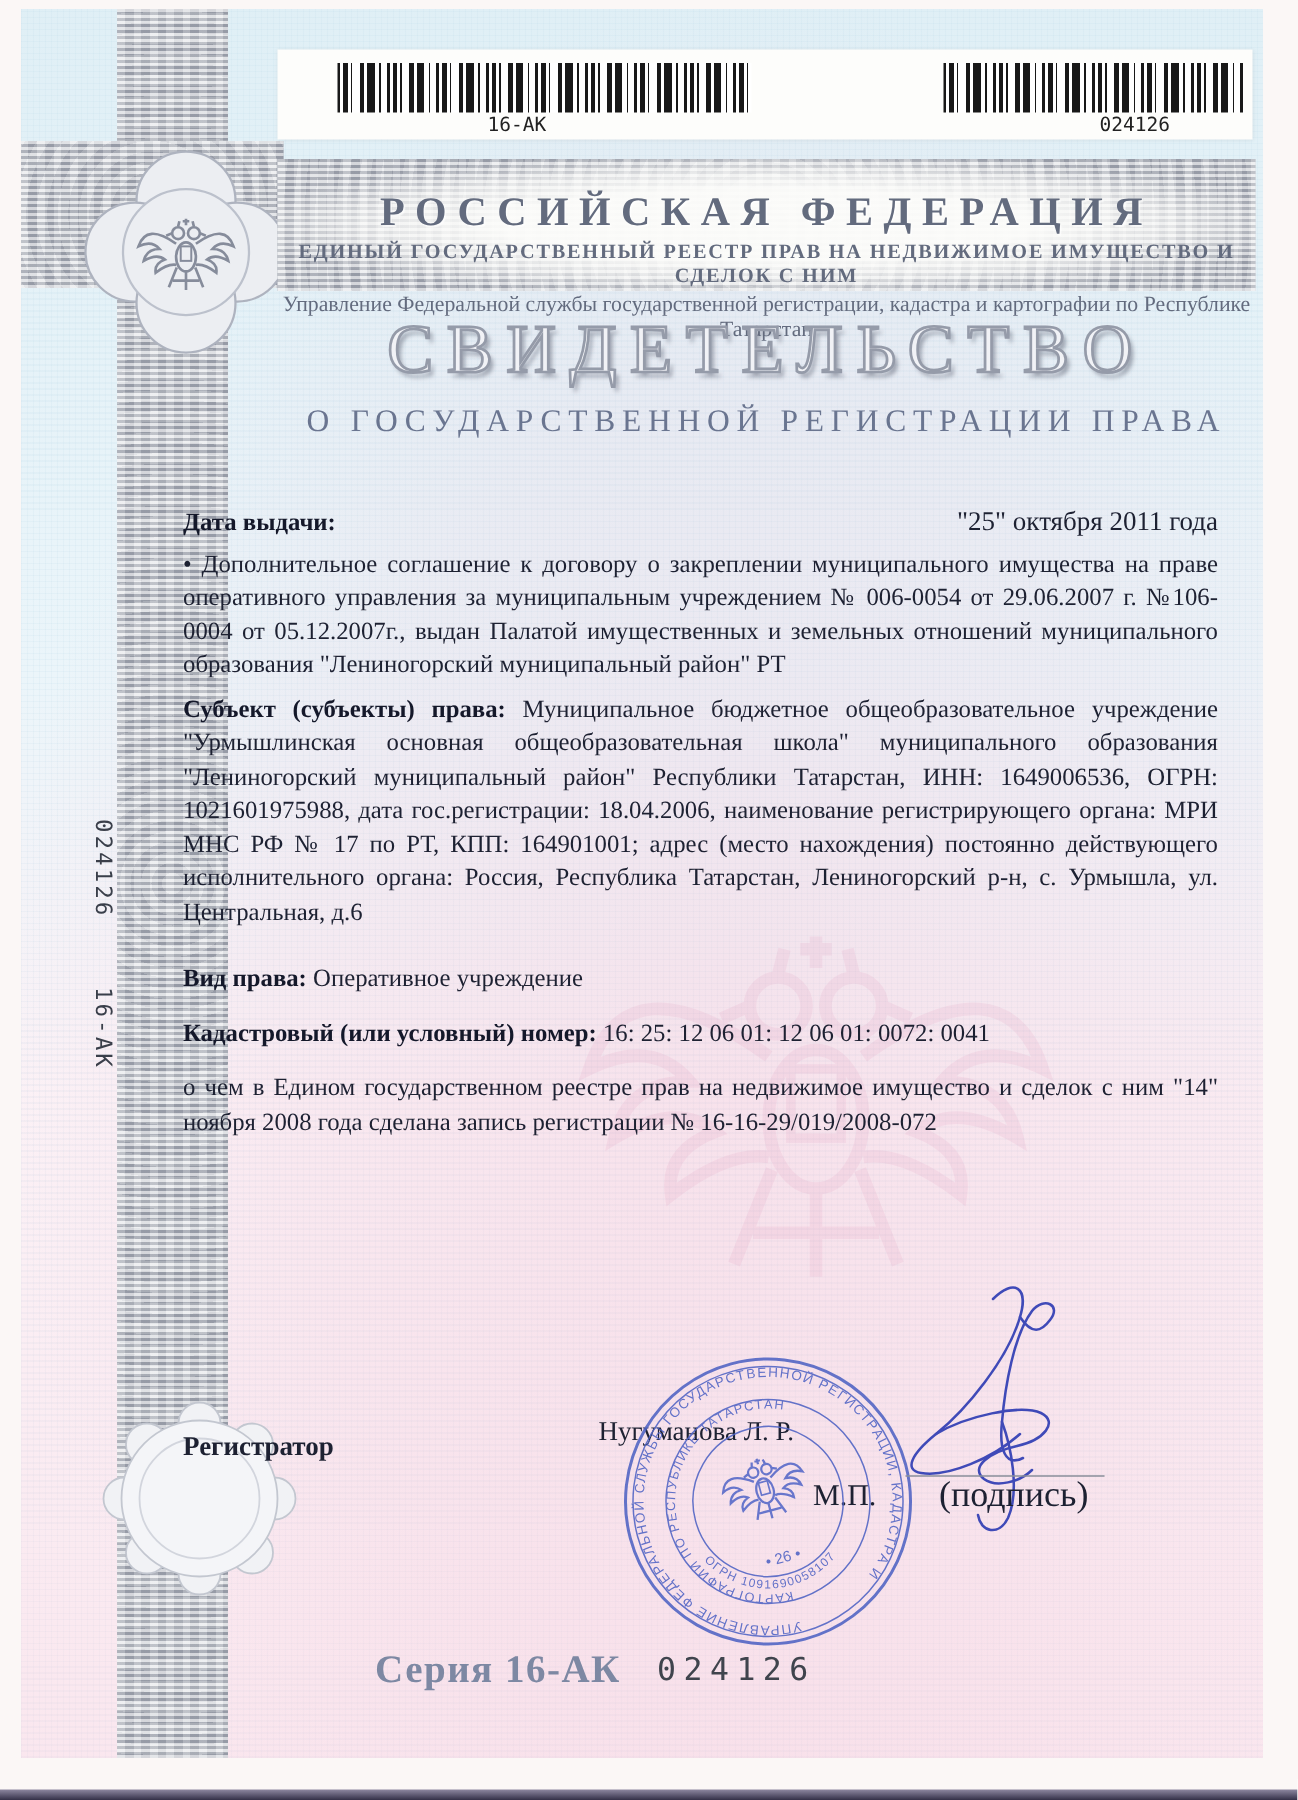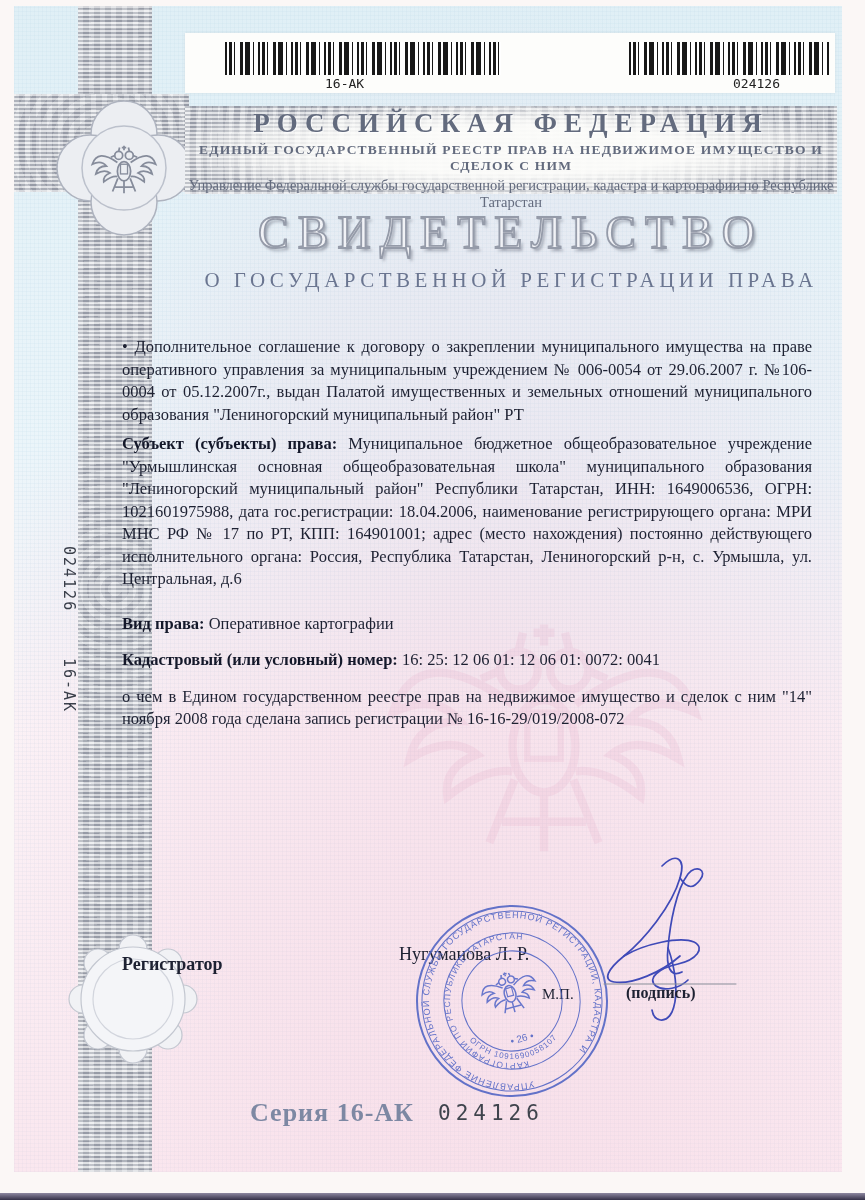--- a/index.html
+++ b/index.html
@@ -14,43 +14,43 @@
   }
   .guilloche{background-color:#b4b8c1;background-image:
       repeating-linear-gradient(0deg, rgba(255,255,255,.55) 0 2px, rgba(128,133,145,.30) 2px 4px),
       repeating-linear-gradient(90deg, rgba(255,255,255,.28) 0 5px, rgba(118,123,136,.22) 5px 11px),
       repeating-radial-gradient(circle at 50% 50%, rgba(255,255,255,.35) 0 7px, rgba(140,145,158,.18) 7px 14px);}
   .band-v{position:absolute;left:64px;top:0;width:74px;height:100%;}
   .band-h{position:absolute;left:0;top:88px;width:175px;height:98px;}
   .head-band{position:absolute;left:171px;top:100px;width:652px;height:88px;}
   .head-cloud{position:absolute;inset:0;background:radial-gradient(ellipse at 50% 50%, rgba(252,252,250,.97) 38%, rgba(252,252,250,.65) 58%, rgba(252,252,250,0) 78%);}
   .head-band .t{position:relative;text-align:center;color:#636b7e;}
-  .t-country{font-size:27px;font-weight:bold;letter-spacing:7px;padding-top:2px;text-shadow:1px 1px 1px rgba(255,255,255,.8);}
+  .t-country{font-size:27px;font-weight:bold;letter-spacing:7px;padding-top:20px;text-shadow:1px 1px 1px rgba(255,255,255,.8);}
   .t-registry{font-size:13.5px;font-weight:bold;letter-spacing:1.2px;margin-top:3px;color:#6b7386;}
   .t-authority{font-size:14.5px;margin-top:3px;color:#6b7386;}
   .bc-strip{position:absolute;left:171px;top:27px;width:650px;height:60px;background:#fdfdfb;box-shadow:0 0 3px rgba(0,0,0,.08);}
   .barcode{position:absolute;top:9px;height:33px;background:repeating-linear-gradient(90deg,#181818 0 2px,#fff 2px 4px,#181818 4px 7px,#fff 7px 9px,#181818 9px 10px,#fff 10px 15px,#181818 15px 18px,#fff 18px 20px,#181818 20px 25px,#fff 25px 28px,#181818 28px 29px,#fff 29px 33px);}
   .bc-label{position:absolute;top:43px;font-family:"DejaVu Sans Mono",monospace;font-size:13px;color:#222;}
   .title-main{position:absolute;left:171px;top:200px;width:652px;text-align:center;
      font-size:46px;font-weight:normal;letter-spacing:9px;color:#f1f2f6;
      -webkit-text-stroke:1.8px #959ba9;text-shadow:2.5px 3px 3px rgba(98,104,120,.55);}
   .title-sub{position:absolute;left:171px;top:262px;width:652px;text-align:center;
      font-size:21px;font-weight:normal;letter-spacing:4.5px;color:#6a7590;}
   .content{position:absolute;left:108px;top:330px;width:690px;color:#1d2132;font-size:16.5px;line-height:22.5px;}
   .content p{margin:0 0 7px 0;text-align:justify;}
   b{color:#14182a;}
   .date-row{display:flex;justify-content:space-between;align-items:baseline;margin-bottom:5px;}
   .date-val{font-size:18px;}
   .mb14{margin-bottom:14px !important;} .mb22{margin-bottom:22px !important;} .mb26{margin-bottom:26px !important;}
   .v-serial{position:absolute;left:46px;writing-mode:vertical-rl;font-family:"DejaVu Sans Mono",monospace;
      font-size:15px;letter-spacing:2px;color:#3a3f4a;}
   .footer-lbl{position:absolute;left:108px;top:948px;font-size:18px;font-weight:bold;color:#1d2132;}
   .reg-name{position:absolute;left:385px;top:938px;font-size:18px;color:#1d2132;}
-  .mp{position:absolute;left:528px;top:980px;font-size:15px;color:#1d2132;}
-  .sig-caption{position:absolute;left:612px;top:978px;font-size:16px;color:#1d2132;font-weight:bold;}
+  .mp{position:absolute;left:528px;top:980px;font-size:20px;color:#1d2132;}
+  .sig-caption{position:absolute;left:612px;top:978px;font-size:24px;color:#1d2132;}
   .series-line{position:absolute;left:0;top:1092px;width:828px;}
   .series-lbl{position:absolute;left:236px;font-size:26px;font-weight:bold;letter-spacing:1px;color:#7d88a3;}
   .series-num{position:absolute;left:424px;top:3px;font-family:"DejaVu Sans Mono",monospace;font-size:21px;letter-spacing:5px;color:#3f444d;}
   .emblem{position:absolute;left:40px;top:92px;}
   .rosette{position:absolute;left:44px;top:918px;}
   .watermark{position:absolute;left:320px;top:505px;opacity:.12;}
   .stamp{position:absolute;left:398px;top:895px;opacity:.88;}
   .signature{position:absolute;left:570px;top:838px;}
   .scan-edge{position:absolute;left:0;bottom:0;width:865px;height:7px;background:linear-gradient(180deg,#8d87a0,#343048);}
 </style>
@@ -125,23 +125,27 @@
   <div class="title-main">СВИДЕТЕЛЬСТВО</div>
   <div class="title-sub">О ГОСУДАРСТВЕННОЙ РЕГИСТРАЦИИ ПРАВА</div>
 
   <svg class="watermark" width="420" height="420" viewBox="0 0 200 200">
     <g stroke="#d884ae" transform="scale(1)">
         <use href="#eagle"></use>
       </g>
   </svg>
 
   <div class="content">
+    <div class="date-row">
+      <b>Дата выдачи:</b>
+      <span class="date-val">"25" октября 2011 года</span>
+    </div>
     <p><span>• Дополнительное соглашение к договору о закреплении муниципального имущества на праве оперативного управления за муниципальным учреждением № 006-0054 от 29.06.2007 г. №106-0004 от 05.12.2007г., выдан Палатой имущественных и земельных отношений муниципального образования "Лениногорский муниципальный район" РТ</span></p>
     <p class="mb22"><b>Субъект (субъекты) права:</b> <span>Муниципальное бюджетное общеобразовательное учреждение "Урмышлинская основная общеобразовательная школа" муниципального образования "Лениногорский муниципальный район" Республики Татарстан, ИНН: 1649006536, ОГРН: 1021601975988, дата гос.регистрации: 18.04.2006, наименование регистрирующего органа: МРИ МНС РФ № 17 по РТ, КПП: 164901001; адрес (место нахождения) постоянно действующего исполнительного органа: Россия, Республика Татарстан, Лениногорский р-н, с. Урмышла, ул. Центральная, д.6</span></p>
-    <p class="mb14"><b>Вид права:</b> <span>Оперативное картографии</span></p>
+    <p class="mb14"><b>Вид права:</b> <span>Оперативное учреждение</span></p>
     <p class="mb14"><b>Кадастровый (или условный) номер:</b> <span>16: 25: 12 06 01: 12 06 01: 0072: 0041</span></p>
     <p>о чем в Едином государственном реестре прав на недвижимое имущество и сделок с ним  "14" ноября 2008 года сделана запись регистрации № 16-16-29/019/2008-072</p>
   </div>
 
   <div class="footer-lbl">Регистратор</div>
   <div class="reg-name">Нугуманова Л. Р.</div>
   <div class="mp">М.П.</div>
 
   <svg class="stamp" width="200" height="200" viewBox="0 0 200 200">
     <defs>

